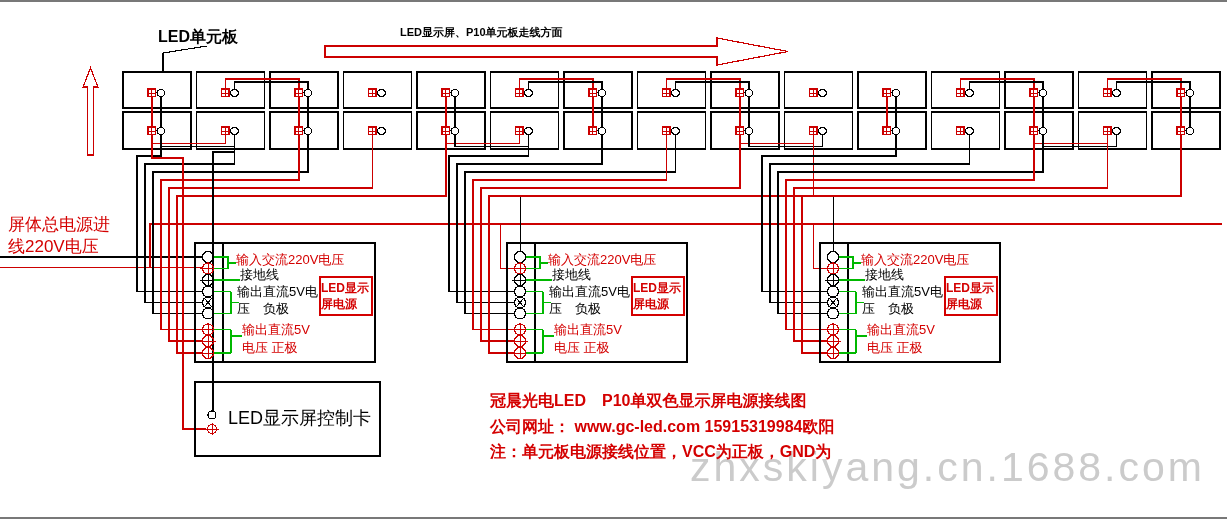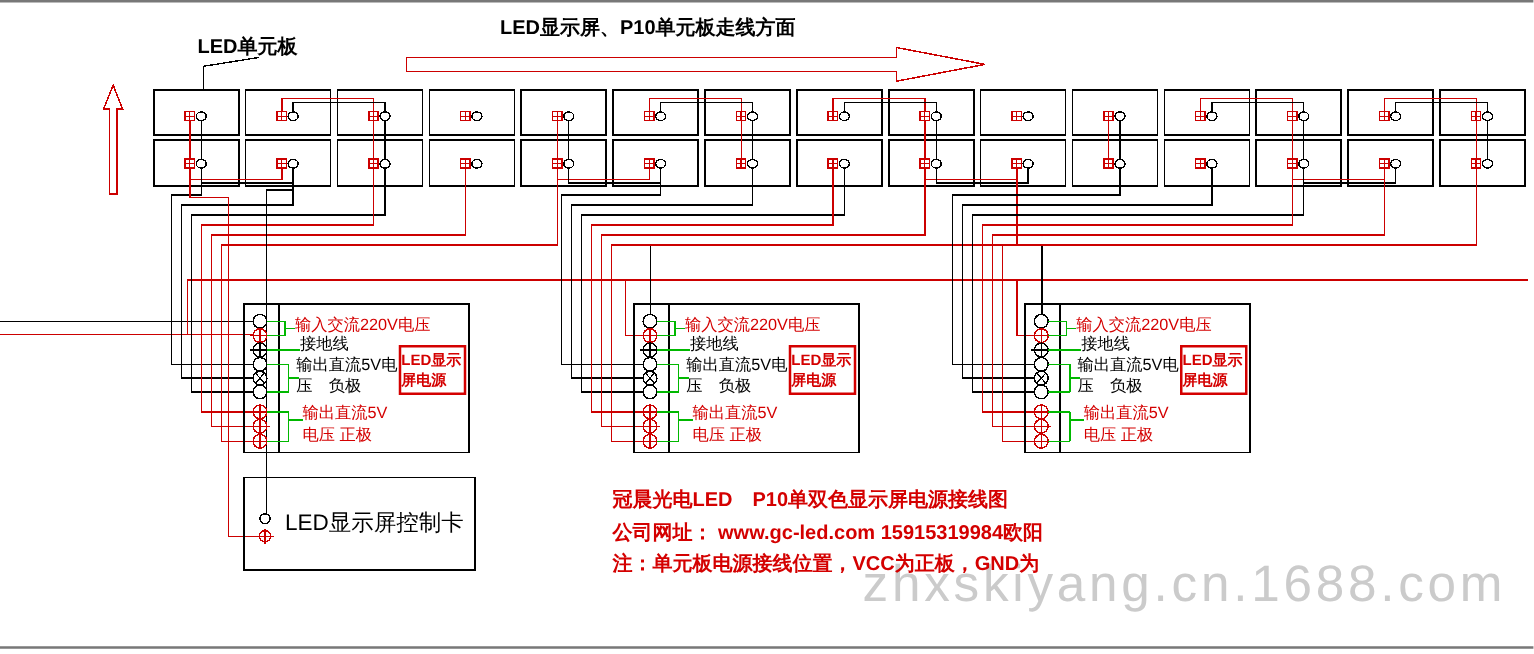--- a/index.html
+++ b/index.html
@@ -279,22 +279,26 @@
       <ellipse cx="1190" cy="93" rx="4" ry="3.4" fill="none" stroke="#000000" stroke-width="1.2"></ellipse>
       <rect x="1177" y="127" width="7.5" height="7.5" fill="none" stroke="#cc0000" stroke-width="1.2"></rect>
       <path d="M1177,131 h7.5 M1180.8,127 v7.5" fill="none" stroke="#cc0000" stroke-width="1"></path>
       <ellipse cx="1190" cy="131" rx="4" ry="3.4" fill="none" stroke="#000000" stroke-width="1.2"></ellipse>
       <path d="M325,46 H717 V38 L788,51.5 L717,65 V57 H325 Z" fill="none" stroke="#cc0000" stroke-width="1.2"></path>
       <path d="M90.5,68 L83,87 H87.5 V155 H93.5 V87 H98 Z" fill="none" stroke="#cc0000" stroke-width="1.2"></path>
       <path d="M207,46 L163,53 V72" fill="none" stroke="#000000" stroke-width="1.1"></path>
     </svg>
 
   <div class="txt blk" style="left:158px;top:27px;font-size:16px;font-weight:bold;">LED单元板</div>
-  <div class="txt blk" style="left:400px;top:12px;font-size:16px;font-weight:bold;">LED显示屏、P10单元板走线方面</div>
-
+  <div class="txt blk" style="left:400px;top:25px;font-size:11px;font-weight:bold;">LED显示屏、P10单元板走线方面</div>
+
+  <div class="txt red" style="left: 8px; top: 214px; font-size: 17px; line-height: 22px; color: rgb(212, 0, 0);">
+    <div>屏体总电源进</div>
+    <div>线220V电压</div>
+  </div>
 
   <div class="psu-group" style="left:195px;">
     <div class="lbl red" style="left: 41px; top: 8px; color: rgb(212, 0, 0);">输入交流220V电压</div>
     <div class="lbl blk" style="left:45px;top:23px;">接地线</div>
     <div class="lbl blk" style="left:42px;top:40px;">
       <div>输出直流5V电</div>
       <div>压　负极</div>
     </div>
     <div class="lbl red" style="left: 47px; top: 78px; line-height: 18px; color: rgb(212, 0, 0);">
       <div>输出直流5V</div>

